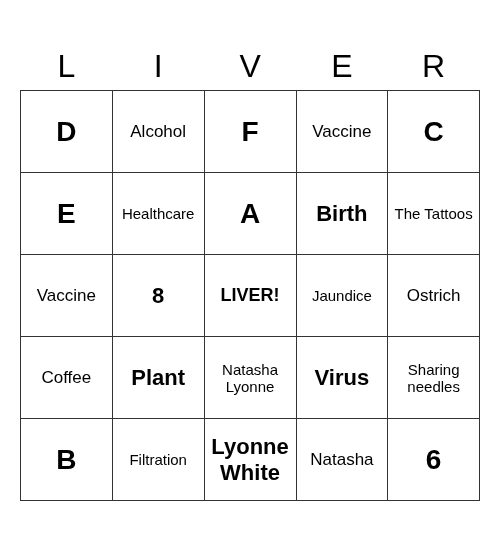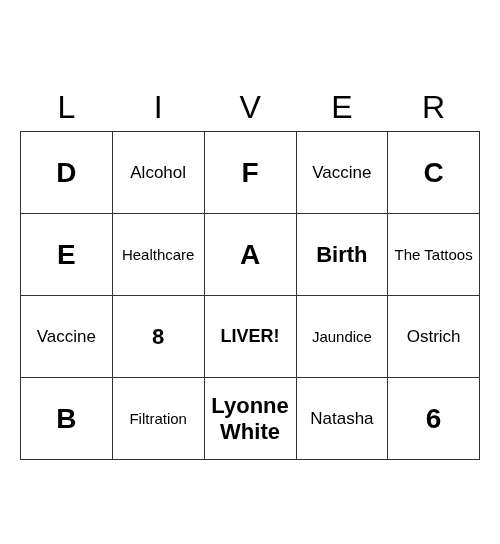--- a/index.html
+++ b/index.html
@@ -95,20 +95,27 @@
         <td class="cell-small">The Tattoos</td>
       </tr>
       <tr>
         <td class="cell-normal">Vaccine</td>
         <td class="cell-medium">8</td>
         <td class="cell-free">LIVER!</td>
         <td class="cell-small">Jaundice</td>
         <td class="cell-normal">Ostrich</td>
       </tr>
       <tr>
+        <td class="cell-normal">Coffee</td>
+        <td class="cell-medium">Plant</td>
+        <td class="cell-small">Natasha Lyonne</td>
+        <td class="cell-medium">Virus</td>
+        <td class="cell-small">Sharing needles</td>
+      </tr>
+      <tr>
         <td class="cell-large">B</td>
         <td class="cell-small">Filtration</td>
         <td class="cell-medium">Lyonne White</td>
         <td class="cell-normal">Natasha</td>
         <td class="cell-large">6</td>
       </tr>
     </tbody>
 </table>
 
 </body></html>

